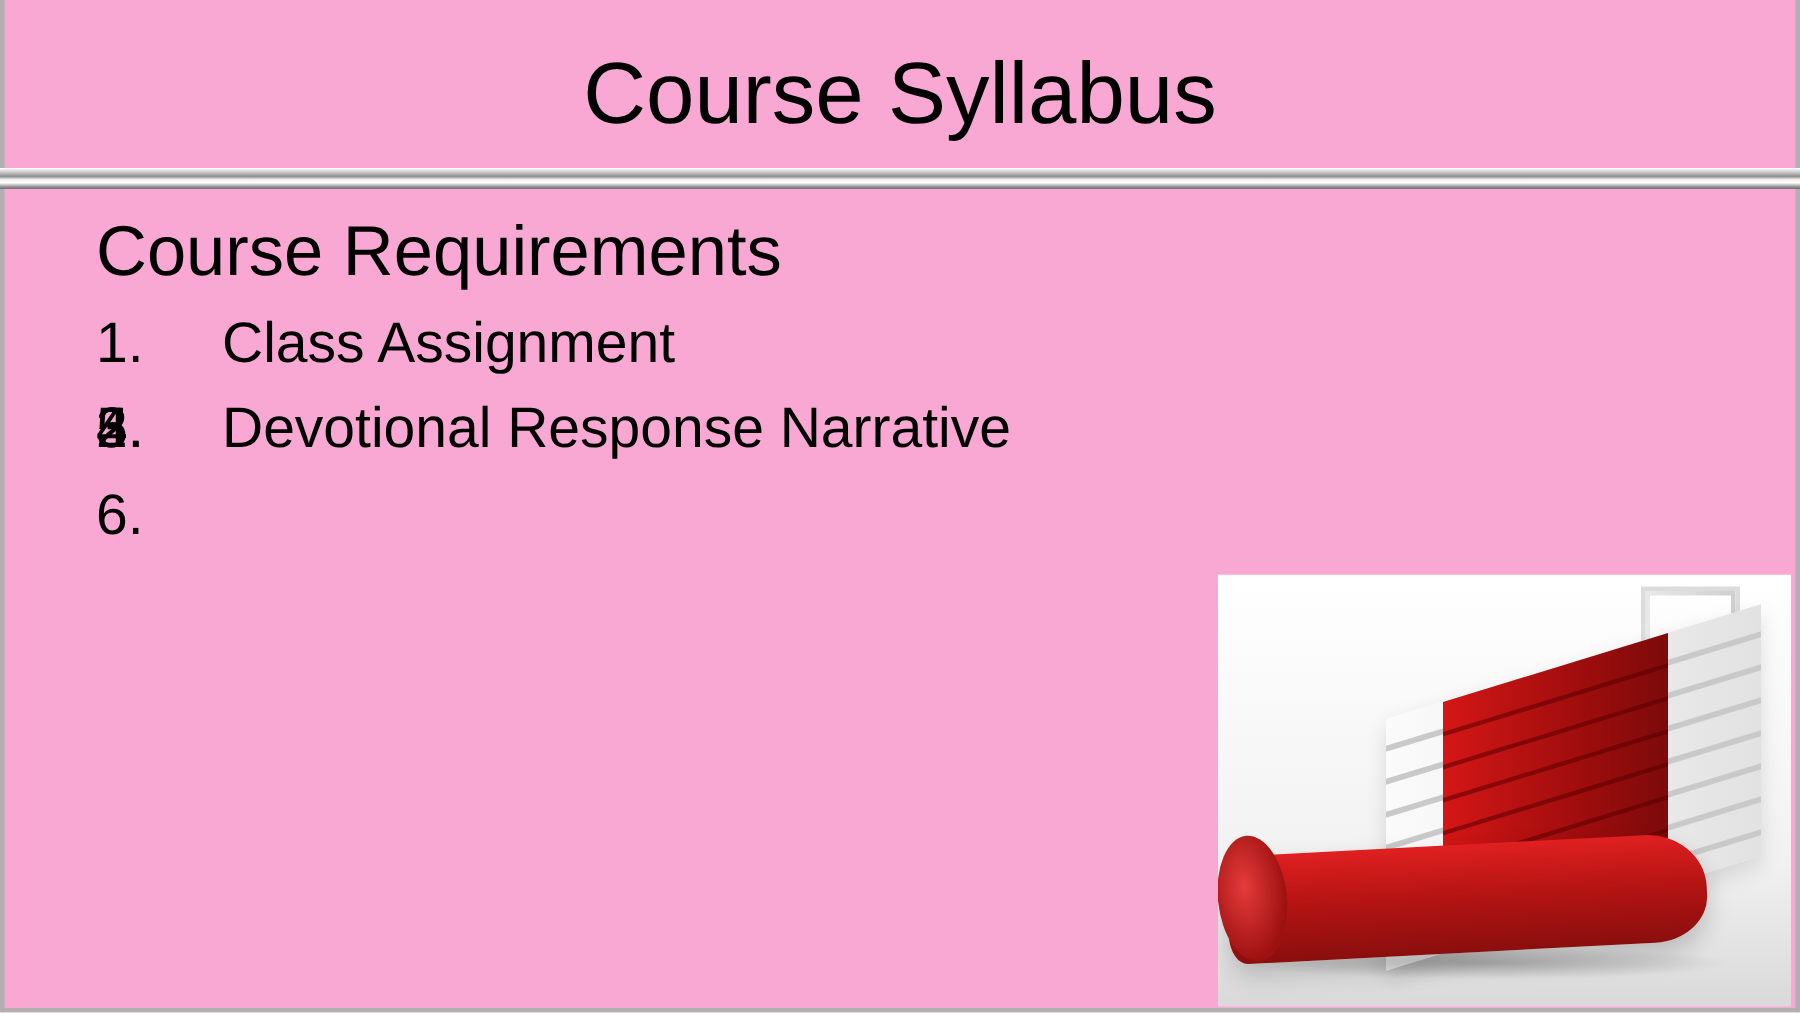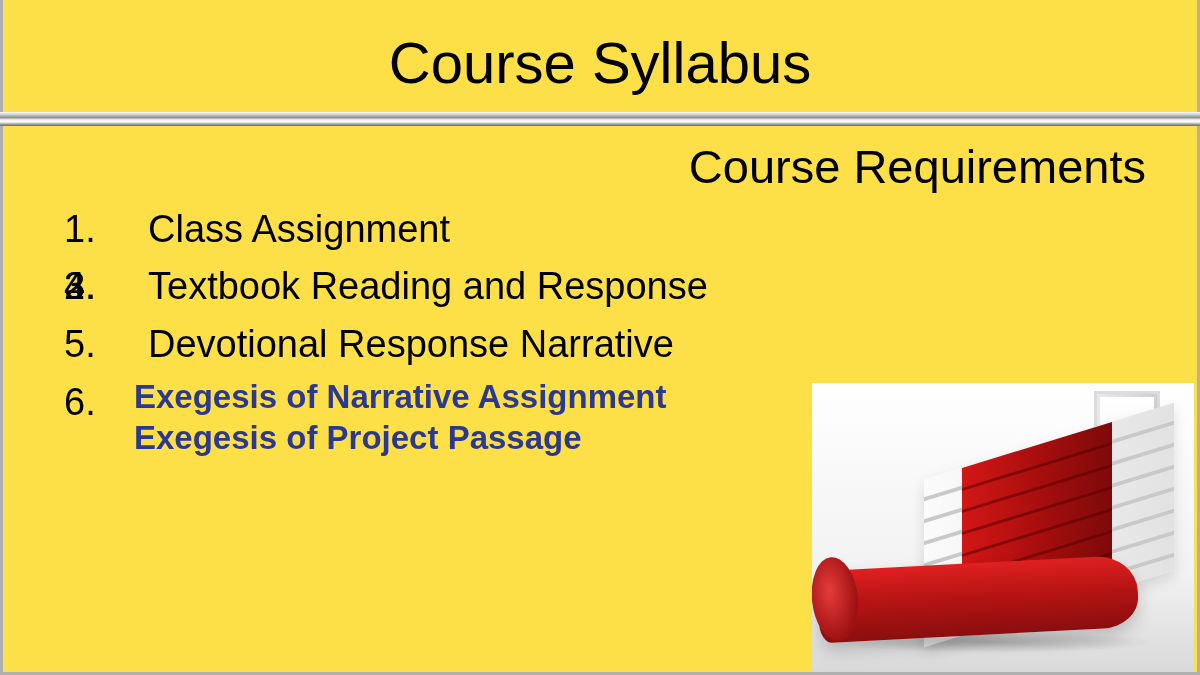--- a/index.html
+++ b/index.html
@@ -7,21 +7,21 @@
     padding: 0;
     background: #ffffff;
   }
   body {
     font-family: "Liberation Sans", sans-serif;
   }
   .slide {
     position: relative;
     width: 1200px;
     height: 675px;
-    background: #fde047;
+    background: #f9a8d4;
     overflow: hidden;
     box-sizing: border-box;
   }
   
   .edge-left, .edge-right {
     position: absolute;
     top: 0;
     bottom: 0;
     width: 3px;
     background: #b0b0b0;
@@ -65,21 +65,20 @@
     position: absolute;
     left: 56px;
     top: 140px;
     width: 1090px;
   }
   .heading {
     font-size: 47px;
     color: #000000;
     margin: 0 0 6px 8px;
     line-height: 1.16;
-    text-align: right;
   }
   ol.req-list {
     list-style: none;
     margin: 0;
     padding: 0;
   }
   ol.req-list li {
     position: relative;
     font-size: 38px;
     color: #000000;
@@ -229,35 +228,30 @@
         <span>Class Assignment</span>
       </li>
       <li>
         <span class="num">2.</span>
       </li>
       <li>
         <span class="num">3.</span>
       </li>
       <li>
         <span class="num">4.</span>
-        <span>Textbook Reading and Response</span>
       </li>
       <li>
         <span class="num">5.</span>
         <span>Devotional Response Narrative</span>
       </li>
       <li>
         <span class="num">6.</span>
       </li>
     </ol>
 
-    <div class="subitems">
-      <div class="subitem">Exegesis of Narrative Assignment</div>
-      <div class="subitem">Exegesis of Project Passage</div>
-    </div>
 
   </div>
 
   <div class="carpet">
     <div class="bg"></div>
     <div class="floor"></div>
     <div class="doorframe"></div>
     <div class="doorlight"></div>
     <div class="stairblock">
       <div class="step" style="top:18px"></div>

